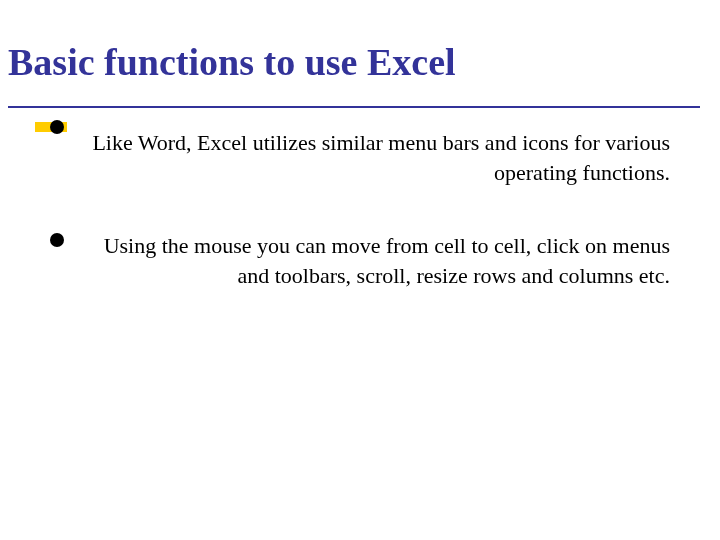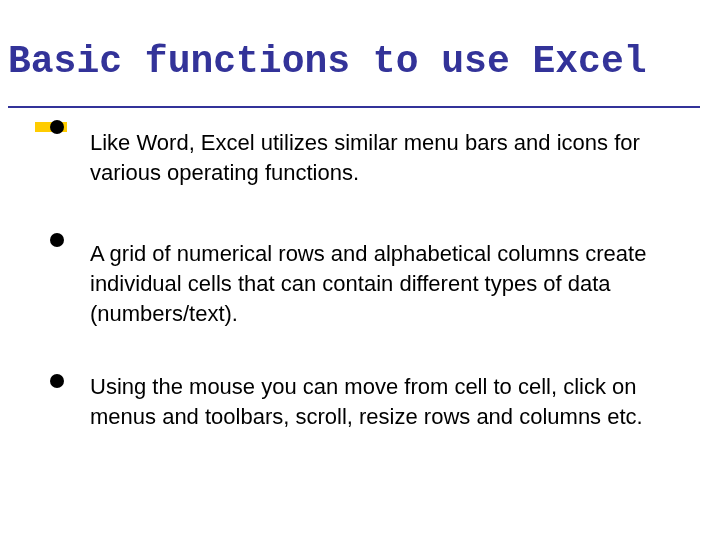--- a/index.html
+++ b/index.html
@@ -12,21 +12,21 @@
       overflow: hidden;
     }
     .slide-title {
       position: absolute;
       top: 40px;
       left: 8px;
       font-size: 38px;
       font-weight: bold;
       color: #333399;
       letter-spacing: 0px;
-      font-family: Liberation Mono, monospace;
+      font-family: Liberation Serif, serif;
     }
     .title-underline {
       position: absolute;
       top: 106px;
       left: 8px;
       width: 692px;
       height: 2px;
       background: #333399;
     }
     .title-accent {
@@ -54,41 +54,38 @@
       background: #000000;
       border-radius: 50%;
       flex: 0 0 auto;
       margin-top: 4px;
       margin-right: 26px;
     }
     .bullet-text {
       font-size: 22px;
       line-height: 1.35;
       color: #000000;
-      font-family: Liberation Sans, sans-serif;
+      font-family: Liberation Serif, serif;
+      text-align: right;
     }
     .row1 { margin-bottom: 42px; }
     .row1 .bullet-text { margin-top: 12px; }
     .row2 { margin-bottom: 42px; }
     .row2 .bullet-text { margin-top: 10px; }
     .row3 .bullet-text { margin-top: 2px; }
   </style>
 </head>
 <body>
 
 <div class="slide-title">Basic functions to use Excel</div>
 <div class="title-underline"></div>
 <div class="title-accent"></div>
 
 <div class="content">
   <div class="bullet-row row1">
     <div class="bullet-dot"></div>
     <div class="bullet-text">Like Word, Excel utilizes similar menu bars and icons for various operating functions.</div>
   </div>
-  <div class="bullet-row row2">
-    <div class="bullet-dot"></div>
-    <div class="bullet-text">A grid of numerical rows and alphabetical columns create individual cells that can contain different types of data (numbers/text).</div>
-  </div>
   <div class="bullet-row row3">
     <div class="bullet-dot"></div>
     <div class="bullet-text">Using the mouse you can move from cell to cell, click on menus and toolbars, scroll, resize rows and columns etc.</div>
   </div>
 </div>
 
 </body></html>

